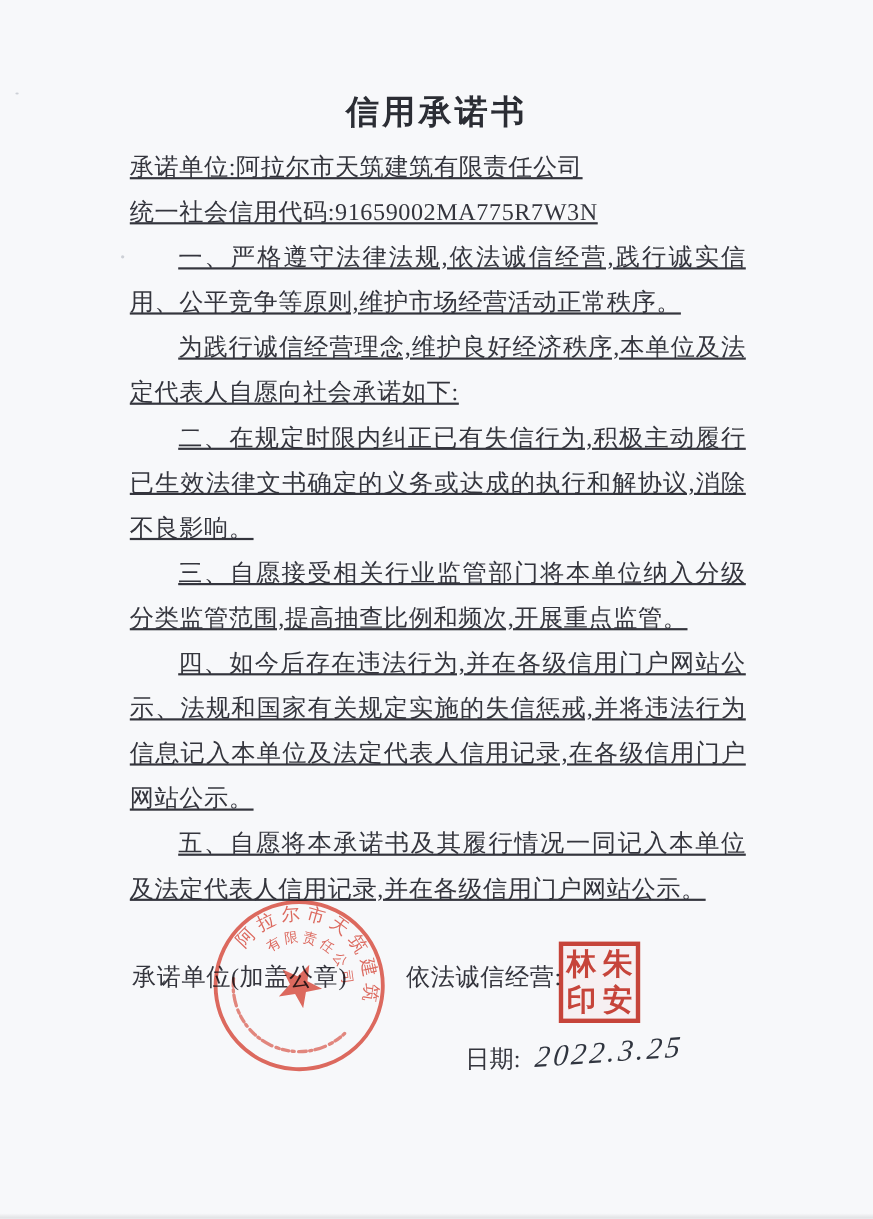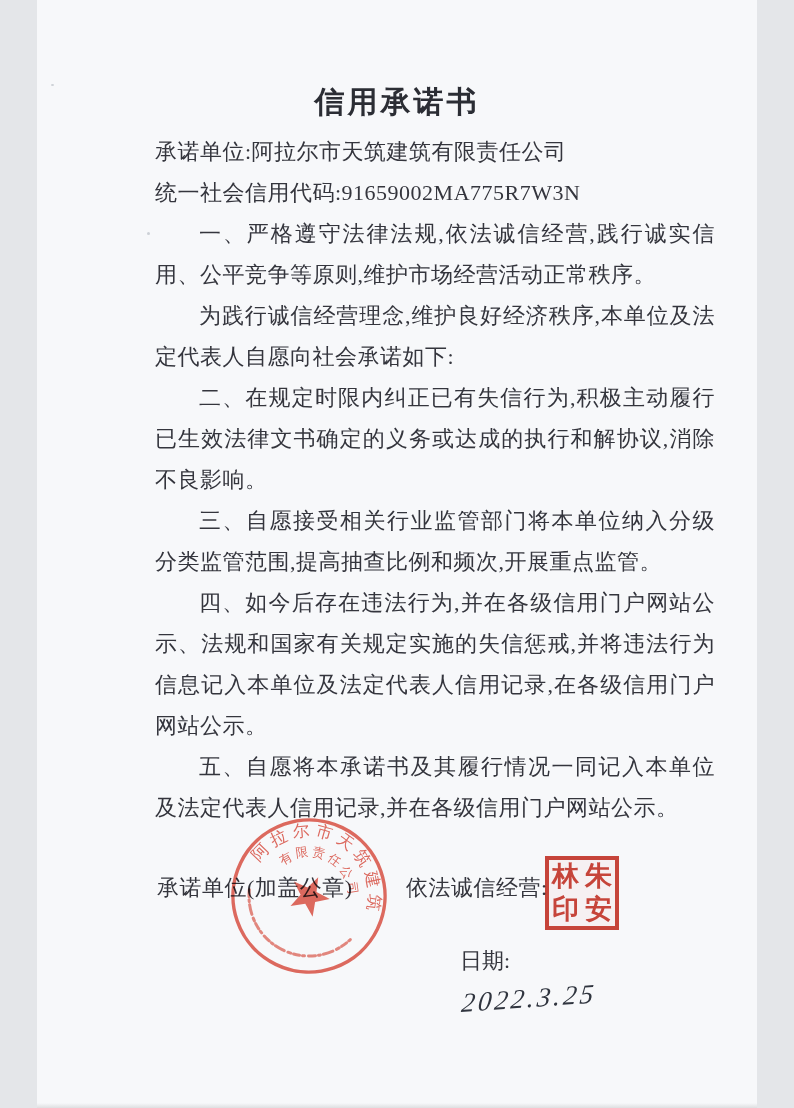--- a/index.html
+++ b/index.html
@@ -1,18 +1,18 @@
 <!DOCTYPE html>
 <html lang="zh" style="--page-background: #f7f8fa; --text: #34353d; --company-stamp-red: #e0574a; --personal-seal-red: #c9362a;"><head>
 <meta charset="utf-8">
 <style>
   html,body{margin:0;padding:0;background:#e4e6e9;}
   .page{
     position:relative;
-    width:720px;height:1108px;
+    width:794px;height:1108px;
     margin:0 auto;
     background:var(--page-background,#f7f8fa);
     font-family:"Liberation Serif","DejaVu Serif",serif;
     color:var(--text,#34353d);
     overflow:hidden;
   }
   .page::after{
     content:"";position:absolute;left:0;right:0;bottom:0;height:5px;
     background:linear-gradient(rgba(0,0,0,0),rgba(0,0,0,0.10));
     pointer-events:none;
@@ -23,20 +23,21 @@
     font-size:30px;font-weight:700;letter-spacing:3px;
     color:#2b2d34;
   }
   .doc-body{
     position:absolute;left:118px;top:131px;width:560px;
     font-size:22px;
   }
   .doc-body p{
     margin:0;line-height:41px;text-align:justify;
     letter-spacing:0.5px;
+    text-decoration:underline;
   }
   .doc-body p.indent{text-indent:2em;}
   .footer-label{
     position:absolute;top:874px;
     font-size:22px;line-height:27px;letter-spacing:0.5px;
   }
   .footer-unit{left:120px;}
   .footer-rep{left:369px;}
   .company-stamp{
     position:absolute;left:190px;top:814px;width:164px;height:164px;
@@ -52,21 +53,20 @@
     mix-blend-mode:multiply;opacity:0.92;
   }
   .personal-seal span{
     font-size:27px;font-weight:700;line-height:1;
     font-family:"Liberation Serif","DejaVu Serif",serif;
   }
   .date-row{
     position:absolute;left:423px;top:946px;
     display:flex;align-items:baseline;gap:12px;
     font-size:22px;
-    flex-direction:column;
   }
   .date-value{
     font-size:27px;font-style:italic;letter-spacing:3px;
     color:#30353f;
     transform:rotate(-4deg) skewX(-10deg);
     transform-origin:left bottom;
   }
   .speck{position:absolute;background:#9aa0ab;border-radius:50%;opacity:.45;}
   .speck-1{left:14px;top:84px;width:3px;height:2px;}
   .speck-2{left:110px;top:232px;width:3px;height:3px;}

